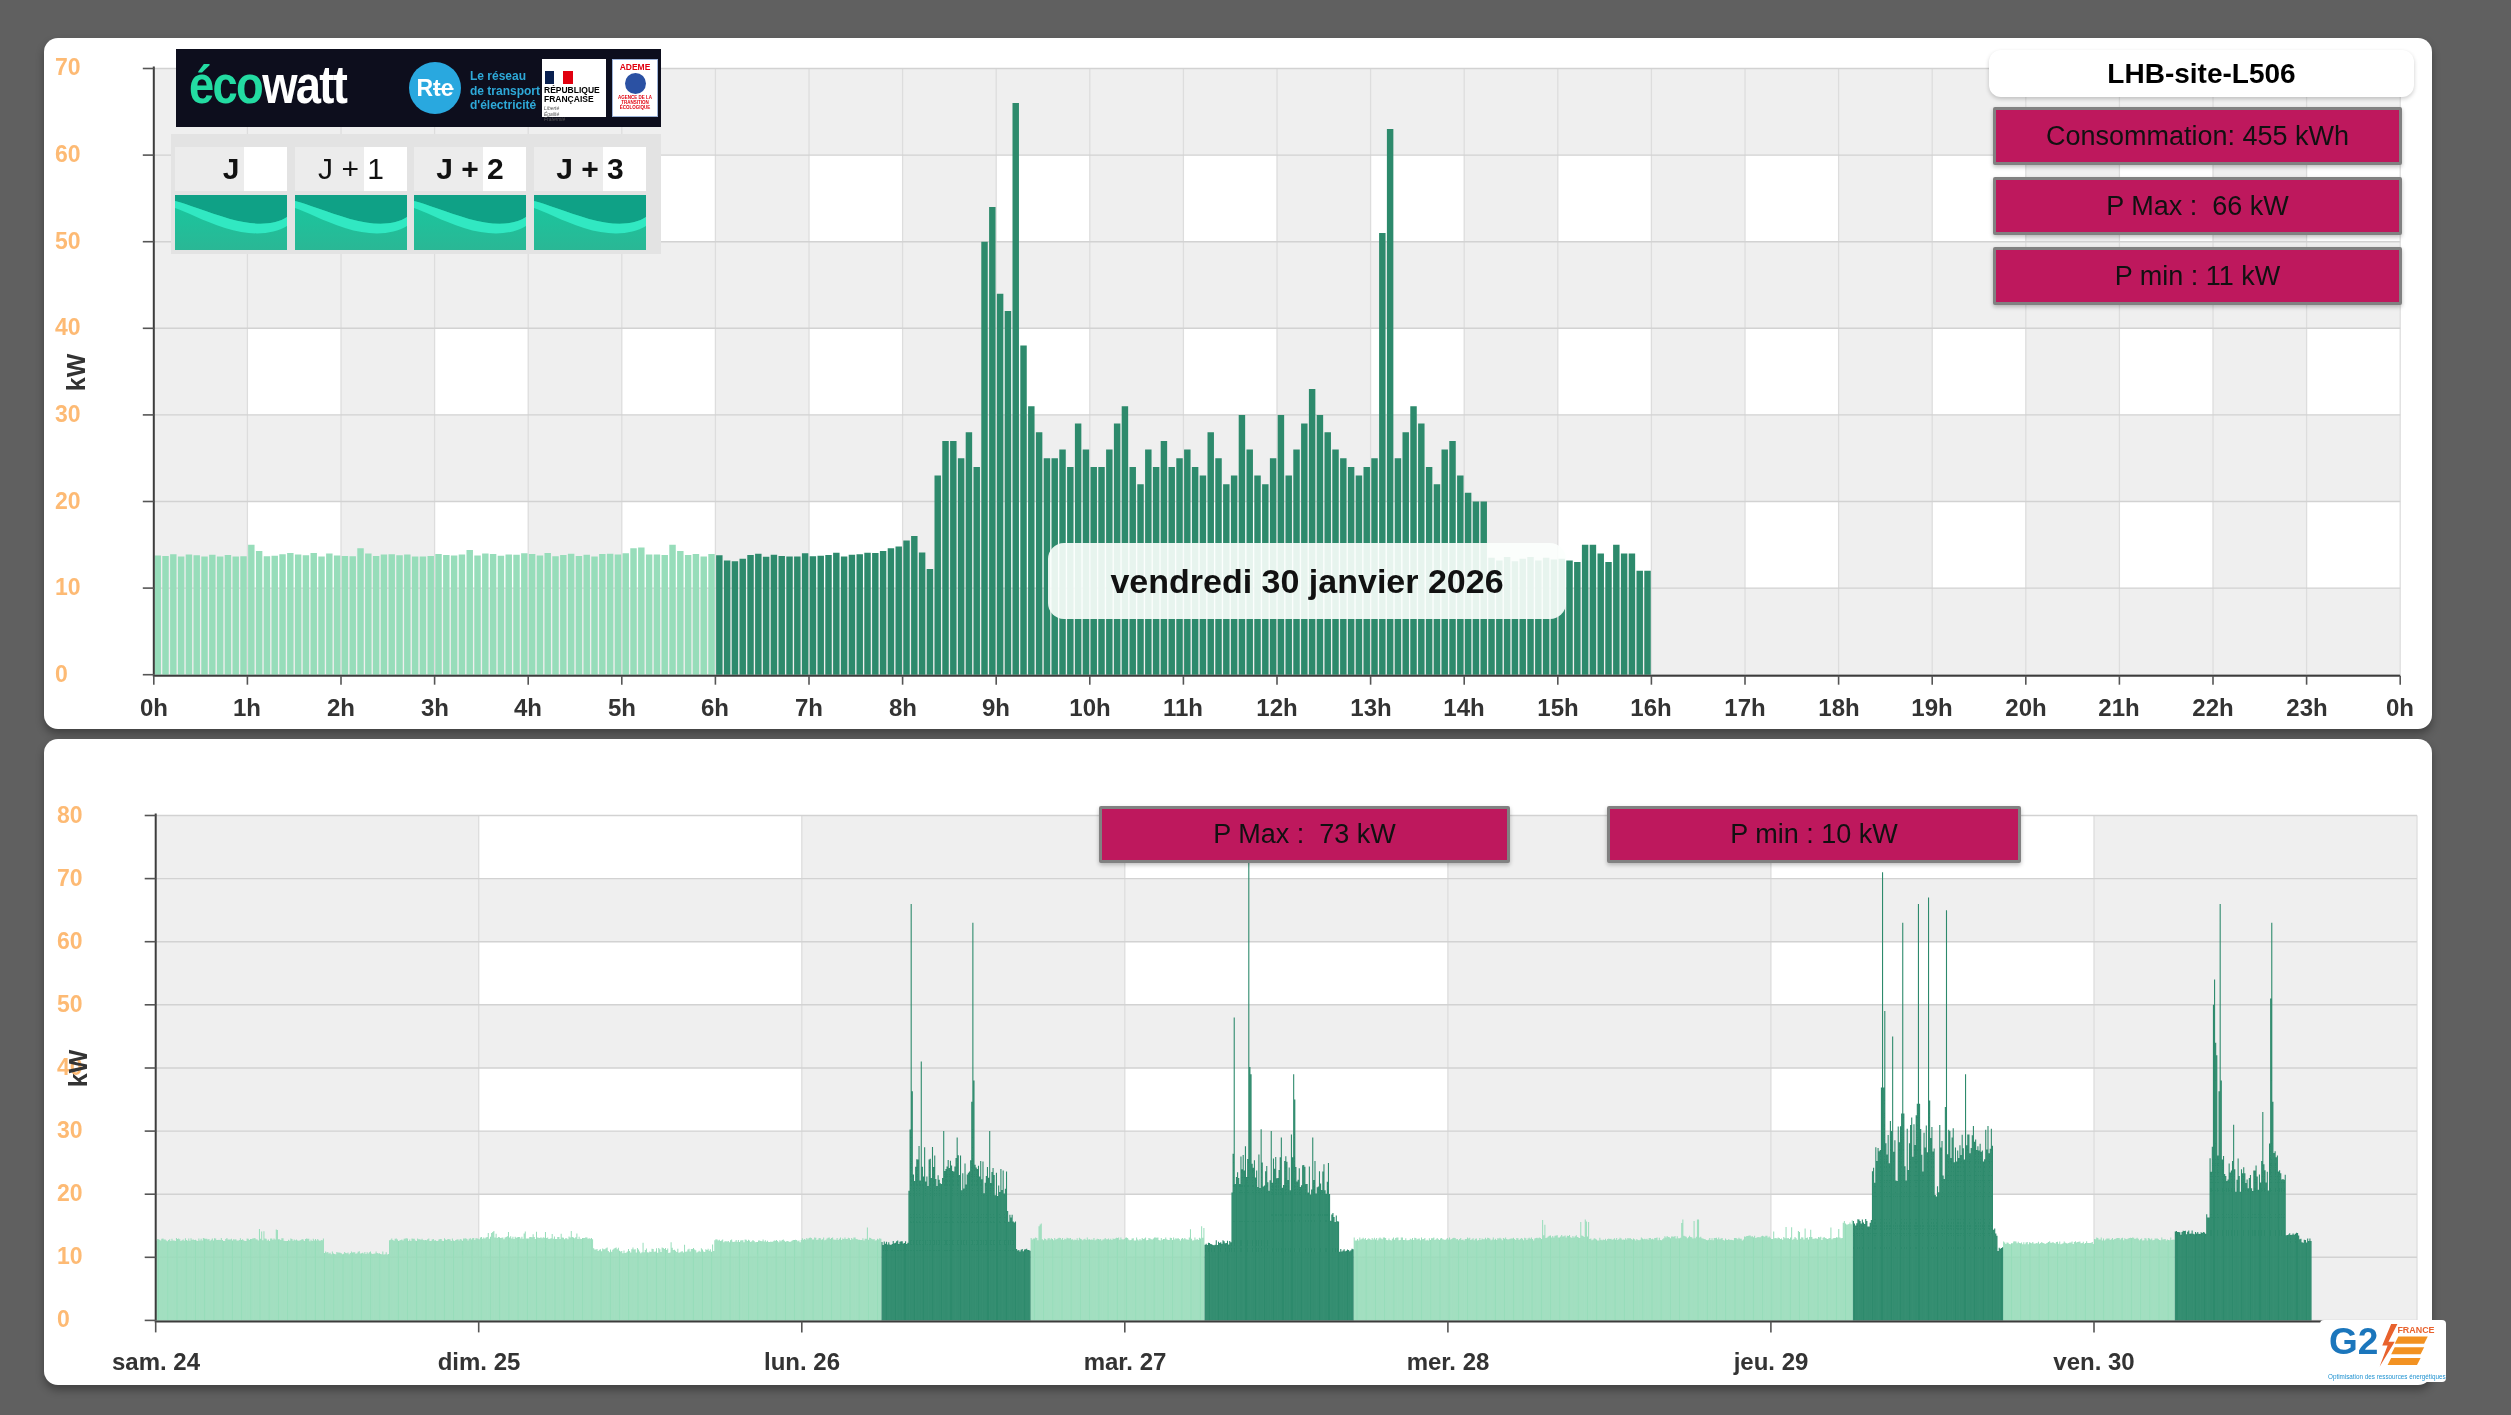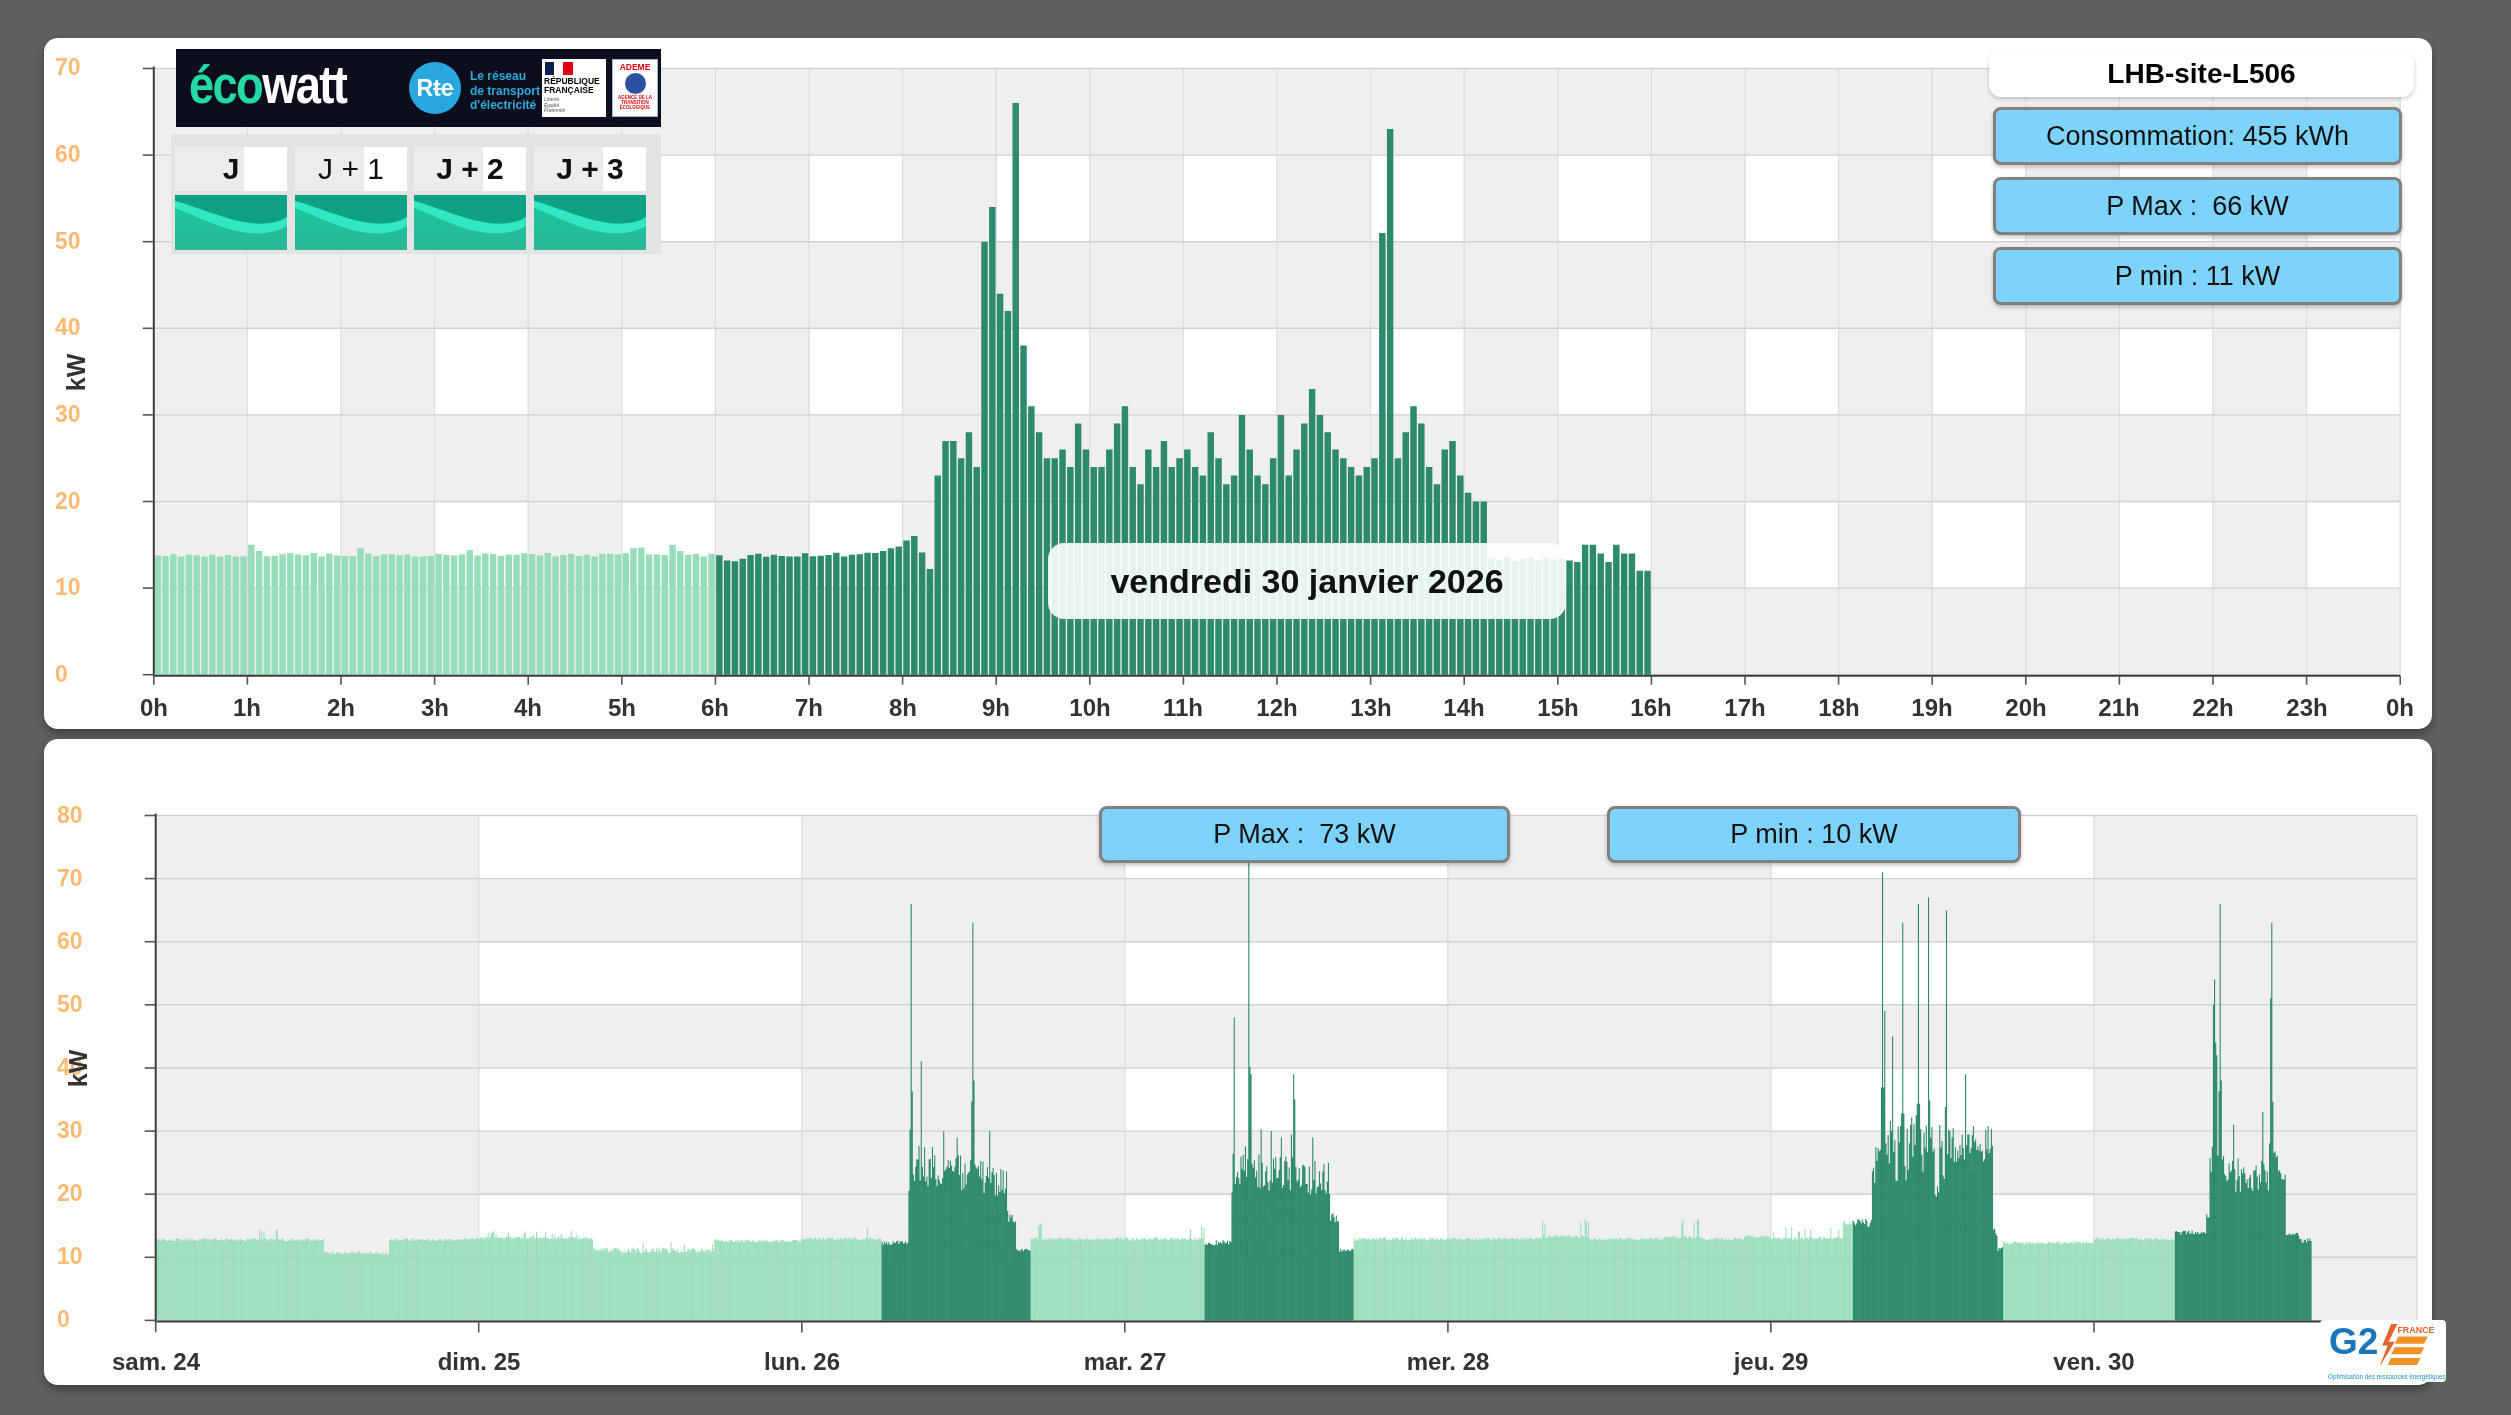--- a/index.html
+++ b/index.html
@@ -1,19 +1,19 @@
 <!DOCTYPE html>
 <html><head><meta charset="utf-8">
 <style>
 html,body{margin:0;padding:0;background:#606060;font-family:"Liberation Sans",sans-serif}
 #stage{position:relative;width:2511px;height:1415px;overflow:hidden;background:#606060}
 .panel{position:absolute;background:#fff;border-radius:14px;box-shadow:0 5px 9px rgba(0,0,0,.33)}
 .xl{position:absolute;text-align:center;font-size:24px;font-weight:700;color:#333}
 .yl{position:absolute;font-size:23px;font-weight:700;color:#fdba74}
-.ibox{position:absolute;background:#7dd3fc;border:3.5px solid #818181;border-radius:8px;display:flex;align-items:center;justify-content:center;font-size:27px;color:#111;box-shadow:0 2px 4px rgba(0,0,0,.25)}
+.ibox{position:absolute;background:#be185d;border:3.5px solid #818181;border-radius:2px;display:flex;align-items:center;justify-content:center;font-size:27px;color:#111;box-shadow:0 2px 4px rgba(0,0,0,.25)}
 .kw{position:absolute;font-size:25px;font-weight:700;color:#333;transform:rotate(-90deg)}
 </style></head>
 <body>
 <div id="stage">
 <div class="panel" style="left:43.5px;top:38px;width:2388px;height:691px"></div>
 <div class="panel" style="left:43.5px;top:739px;width:2388px;height:646px"></div>
 <svg width="2511" height="1415" style="position:absolute;left:0;top:0">
 <rect x="153.8" y="68.5" width="2246.4" height="606.2" fill="#efefef"></rect>
       <rect x="247.4" y="501.5" width="93.60" height="86.60" fill="#ffffff"></rect>
       <rect x="434.6" y="501.5" width="93.60" height="86.60" fill="#ffffff"></rect>
@@ -227,21 +227,21 @@
 <div class="ibox" style="left:1993px;top:177px;width:403px;height:52px">P Max :&nbsp; 66 kW</div>
 <div class="ibox" style="left:1993px;top:247px;width:403px;height:52px">P min : 11 kW</div>
 <div style="position:absolute;left:1048px;top:543px;width:518px;height:76px;background:rgba(252,255,253,.9);border-radius:16px;display:flex;align-items:center;justify-content:center;font-size:34px;font-weight:700;color:#111">vendredi 30 janvier 2026</div>
 <div class="ibox" style="left:1099px;top:806px;width:405px;height:51px">P Max :&nbsp; 73 kW</div>
 <div class="ibox" style="left:1607px;top:806px;width:408px;height:51px">P min : 10 kW</div>
 
 <div style="position:absolute;left:176px;top:49px;width:485px;height:78px;background:#0d0e1d">
   <div style="position:absolute;left:13px;top:4px;font-weight:700;font-size:54px;letter-spacing:-2px;transform:scaleX(.84);transform-origin:0 0"><span style="color:#23dba2">éco</span><span style="color:#ffffff">watt</span></div>
   <div style="position:absolute;left:233px;top:13px;width:52px;height:52px;border-radius:50%;background:#29a8df;color:#fff;font-size:23px;font-weight:700;text-align:center;line-height:52px">R<span style="text-decoration:line-through">te</span></div>
   <div style="position:absolute;left:294px;top:20px;color:#2ea9d8;font-size:12px;line-height:14.5px;font-weight:700">Le réseau<br>de transport<br>d'électricité</div>
-  <div style="position:absolute;left:366px;top:10px;width:64px;height:58px;background:#fff;padding:2px 2px;box-sizing:border-box">
+  <div style="position:absolute;left:366px;top:10px;width:64px;height:58px;background:#fff;padding:11px 2px;box-sizing:border-box">
      <div style="height:13px;width:28px;margin:1px 0 2px 1px;background:linear-gradient(to right,#092050 33%,#fff 33% 66%,#e1000f 66%)"></div>
      <div style="color:#000;font-size:8.5px;font-weight:700;line-height:9px">RÉPUBLIQUE<br>FRANÇAISE</div>
      <div style="margin-top:2px;color:#555;font-size:5px;line-height:5.5px;font-style:italic">Liberté<br>Égalité<br>Fraternité</div>
   </div>
   <div style="position:absolute;left:436px;top:10px;width:46px;height:58px;background:#fff;border:1px solid #9db3d8;text-align:center;box-sizing:border-box;overflow:hidden">
      <div style="color:#e1000f;font-size:8.5px;font-weight:700;margin-top:2px">ADEME</div>
      <div style="width:21px;height:21px;border-radius:50%;background:#2b51a3;margin:1px auto"></div>
      <div style="color:#e1000f;font-size:4.5px;line-height:5px;font-weight:700">AGENCE DE LA<br>TRANSITION<br>ÉCOLOGIQUE</div>
   </div>
 </div>

